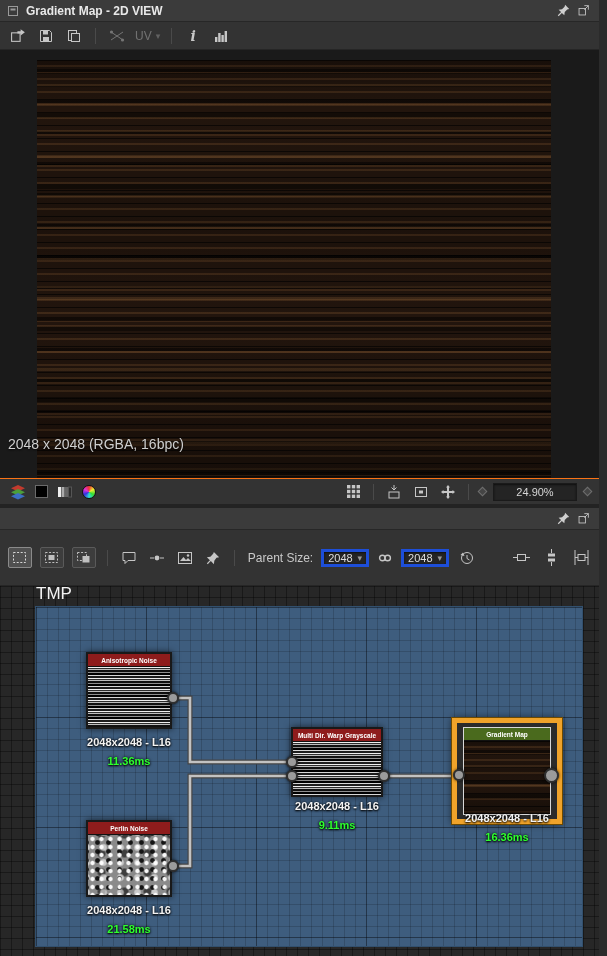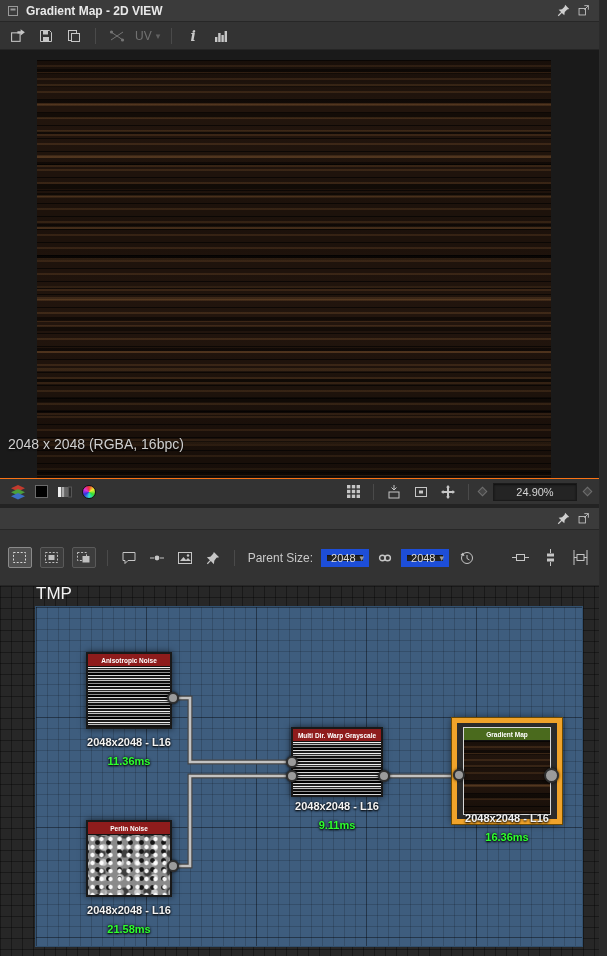--- a/index.html
+++ b/index.html
@@ -10,21 +10,21 @@
   
   .panel-header { height: 22px; flex: 0 0 22px; background: #3b3b3b; display: flex;
     align-items: center; padding: 0 6px; border-bottom: 1px solid #272727; }
   .ph-title { font-size: 12px; font-weight: bold; color: #e9e9e9; margin-left: 6px; white-space: nowrap; }
   .ph-spacer { flex: 1; }
   .ph-btn { width: 20px; height: 18px; display: flex; align-items: center; justify-content: center; }
   .toolbar { background: #333333; display: flex; align-items: center; gap: 8px;
     padding: 0 8px; border-bottom: 1px solid #262626; }
   .icon { width: 20px; height: 20px; display: flex; align-items: center; justify-content: center; }
   .vsep { width: 1px; height: 16px; background: #4a4a4a; margin: 0 3px; }
-  .combo { height: 18px; background: #242424; border: 6px solid #1d4ed8; box-shadow: inset 0 1px 2px rgba(0,0,0,.6);
+  .combo { height: 18px; background: #242424; border: 3px solid #1d4ed8; box-shadow: inset 0 1px 2px rgba(0,0,0,.6);
     display: flex; align-items: center; font-size: 11px; color: #dcdcdc; padding: 0 4px; gap: 4px; }
   .chev { font-size: 9px; color: #9a9a9a; }
 
   
   .panel-2d { height: 504px; flex: 0 0 504px; display: flex; flex-direction: column; background: #2e2e2e; }
   .toolbar-2d { height: 28px; flex: 0 0 28px; }
   .grayed { opacity: .45; }
   .uv-label { font-size: 12px; color: #bdbdbd; }
   .info-i { font-family: "DejaVu Serif", serif; font-style: italic; font-weight: bold; font-size: 14px; color: #c9c9c9; }
   .viewport-2d { flex: 1; position: relative; background: #1a1a1a; overflow: hidden; }

